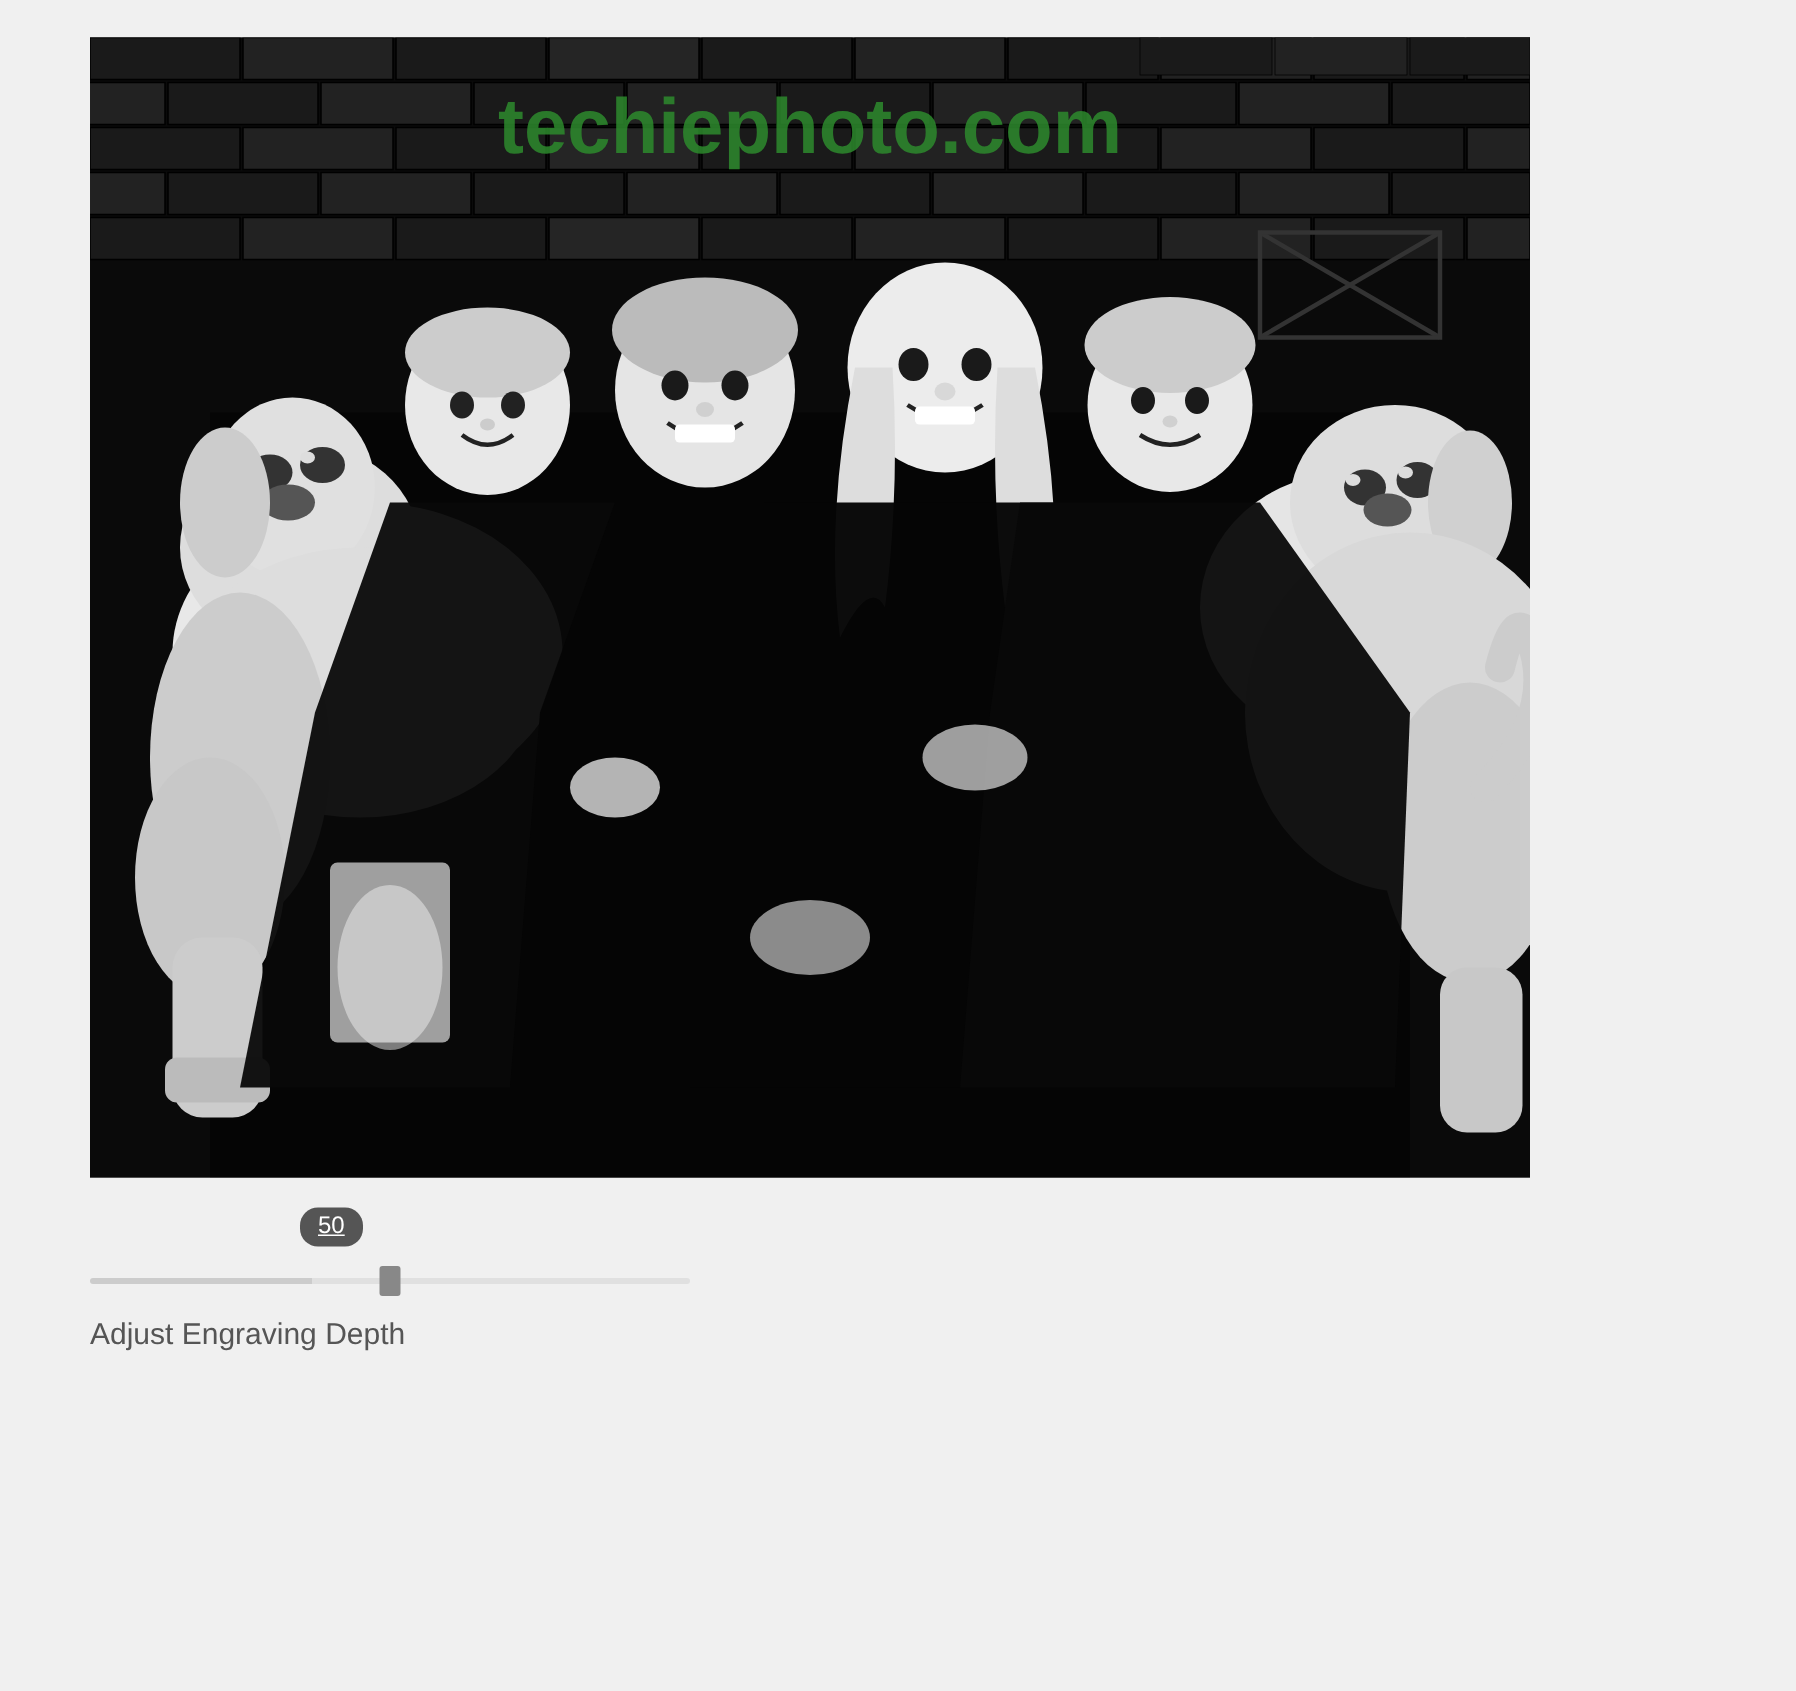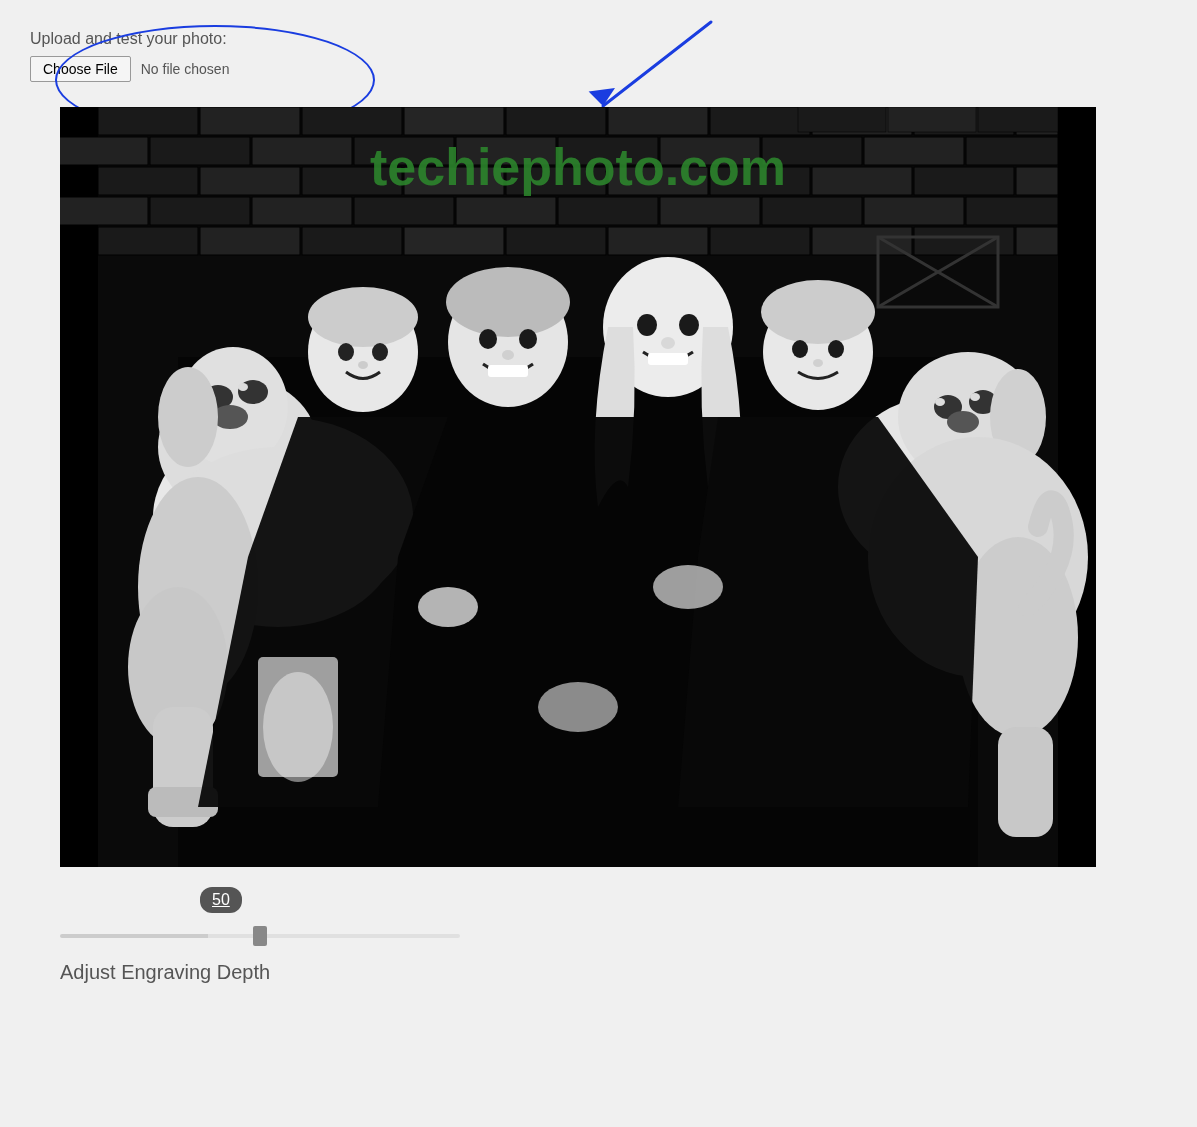--- a/index.html
+++ b/index.html
@@ -74,21 +74,21 @@
       top: 0px;
       right: 320px;
       width: 200px;
       height: 100px;
       pointer-events: none;
     }
 
     
     .image-container {
       position: relative;
-      width: 1036px;
+      width: 960px;
       height: 760px;
       margin: 5px 0 0 30px;
       overflow: hidden;
       background: #000;
     }
 
     
     .bw-photo {
       width: 100%;
       height: 100%;
@@ -170,35 +170,20 @@
     .photo-svg {
       width: 100%;
       height: 100%;
     }
   </style>
 </head>
 <body>
 
 <div class="page-container">
 
-  <div class="upload-section">
-
-    <div class="annotation-oval"></div>
-
-    <svg class="annotation-arrow" viewBox="0 0 200 100" style="position:absolute;top:-10px;right:400px;width:280px;height:120px;pointer-events:none;">
-      <line x1="170" y1="10" x2="80" y2="80" stroke="#1a3de0" stroke-width="2.5" stroke-linecap="round"></line>
-      <polygon points="80,80 90,65 68,68" fill="#1a3de0"></polygon>
-    </svg>
-
-    <span class="upload-label">Upload and test your photo:</span>
-    <div class="file-input-row">
-      <button class="choose-file-btn">Choose File</button>
-      <span class="no-file-text">No file chosen</span>
-    </div>
-  </div>
 
   <div class="image-container">
     <div class="bw-photo">
       
       <svg class="photo-svg" viewBox="0 0 960 760" xmlns="http://www.w3.org/2000/svg">
 
         <rect width="960" height="760" fill="#0a0a0a"></rect>
 
         <rect x="0" y="0" width="100" height="28" fill="#1a1a1a" stroke="#000" stroke-width="1"></rect>
         <rect x="102" y="0" width="100" height="28" fill="#222" stroke="#000" stroke-width="1"></rect>

